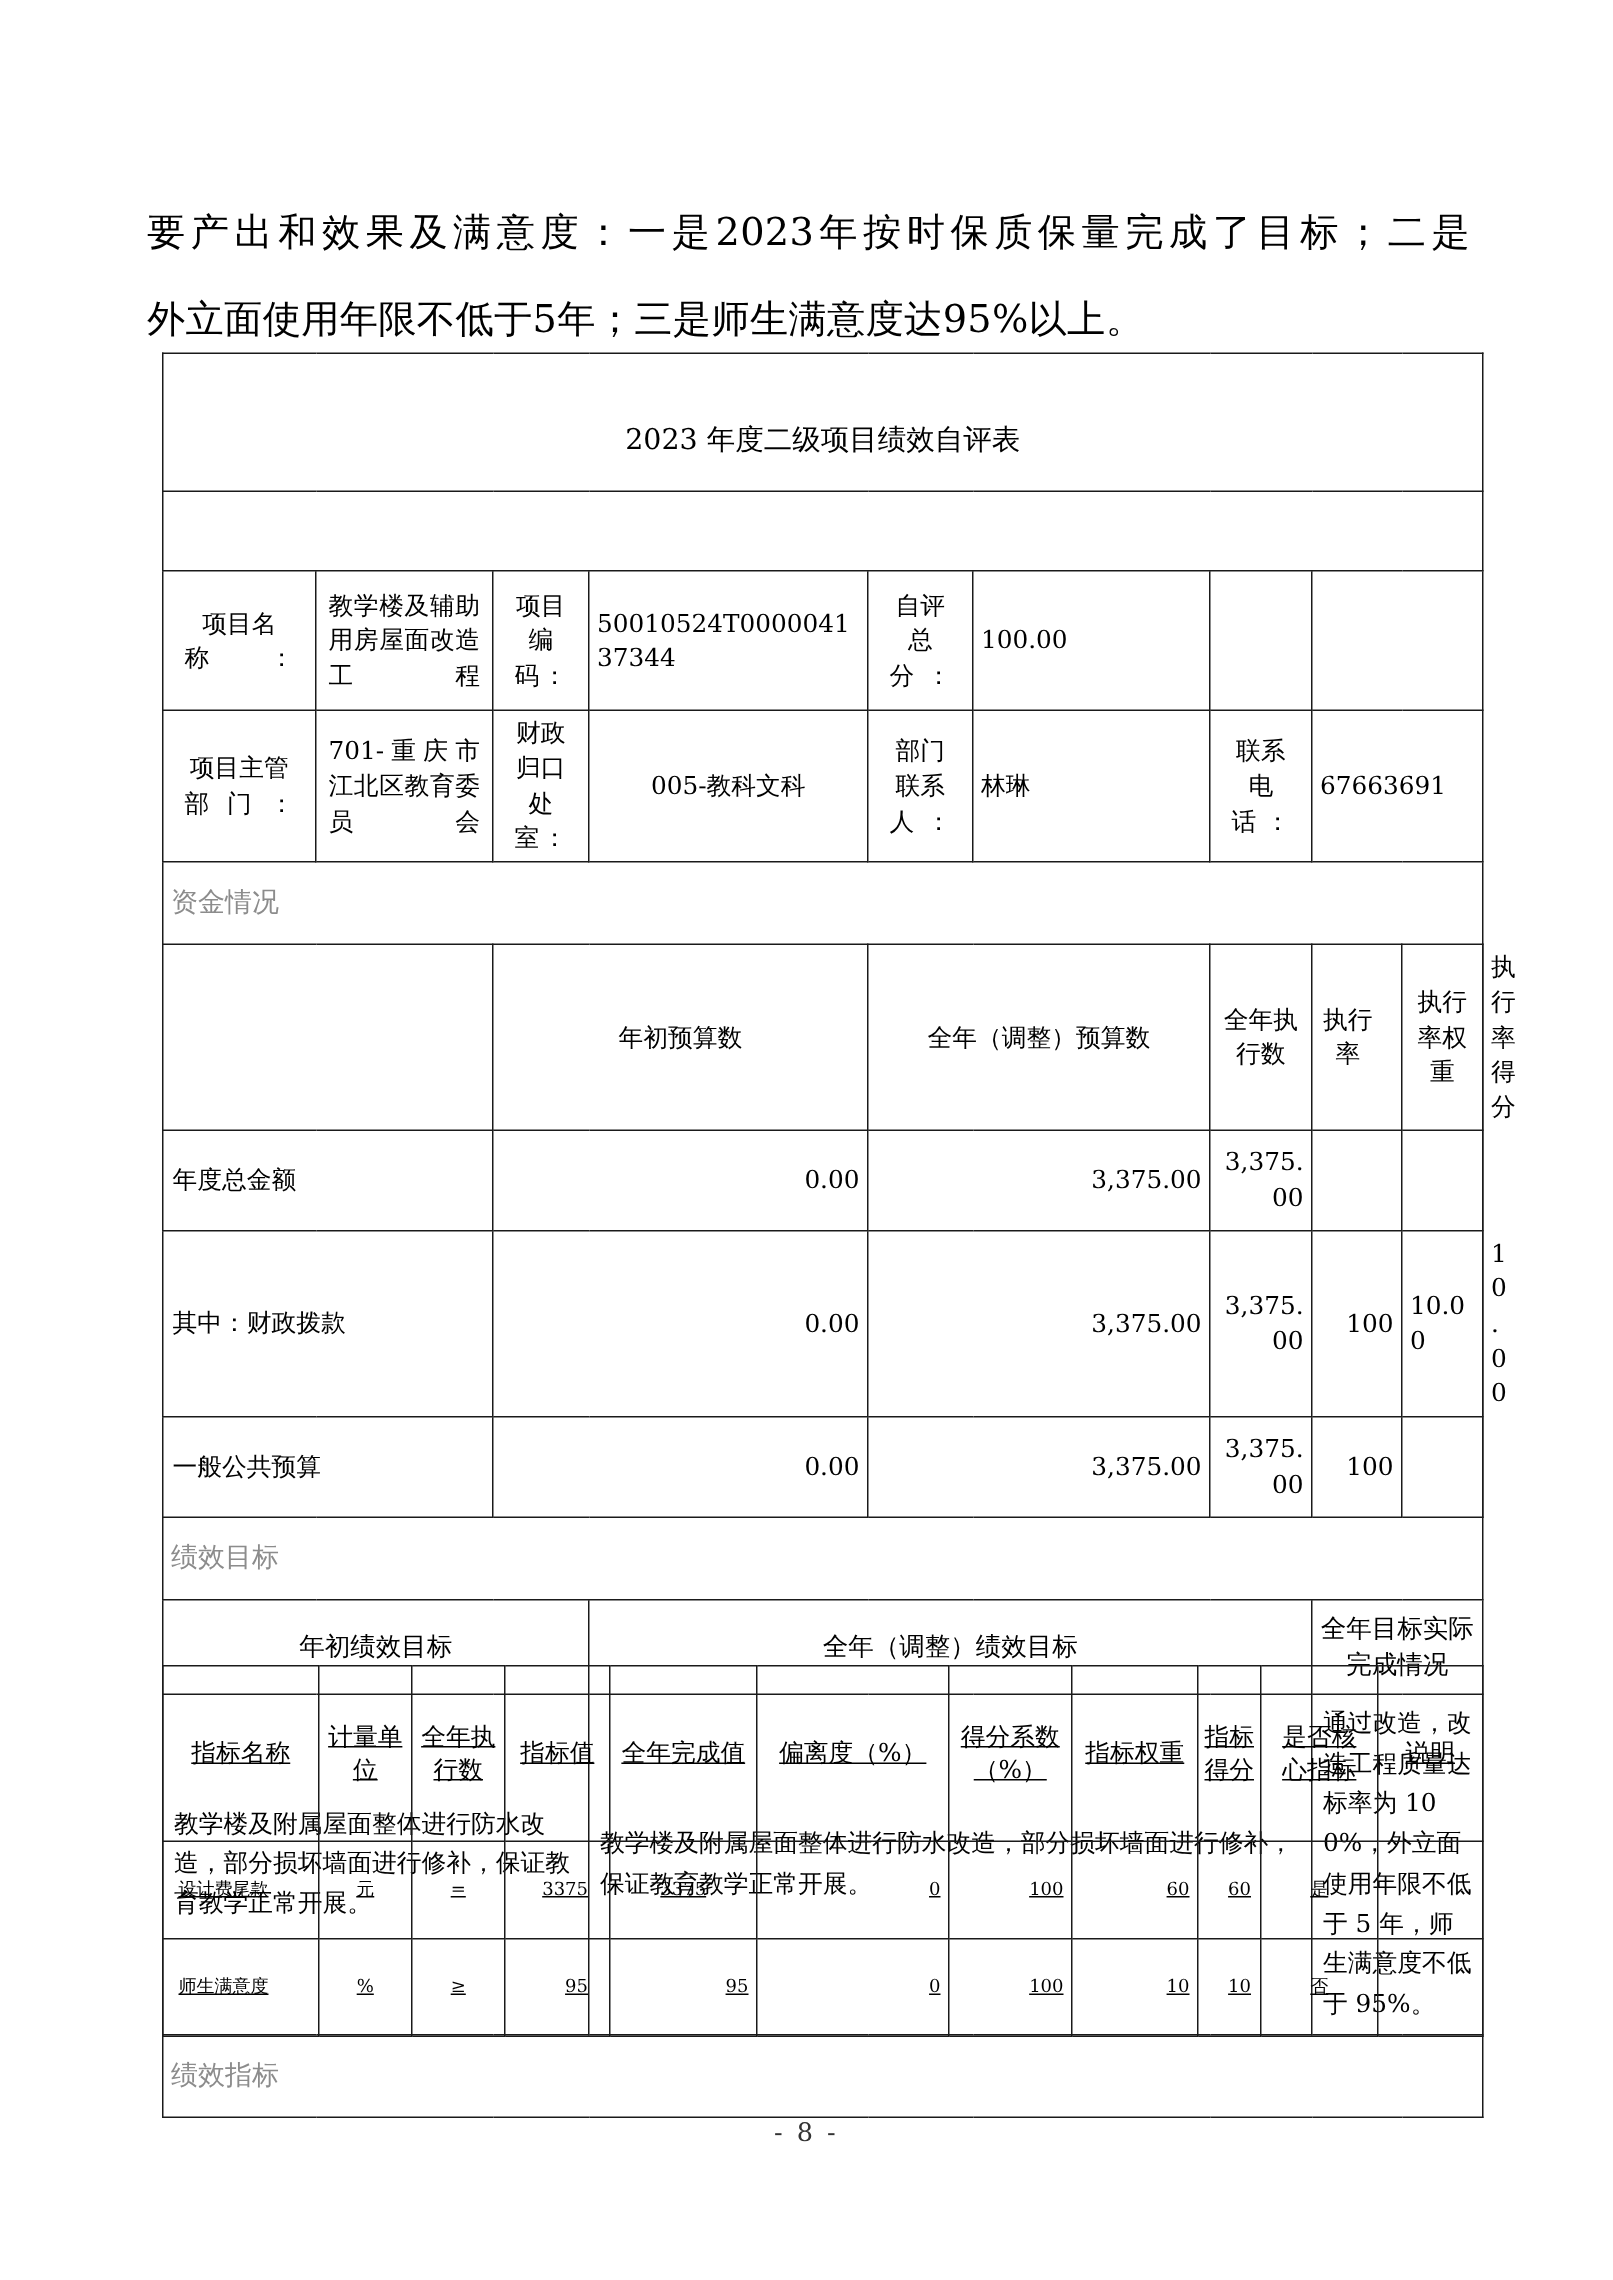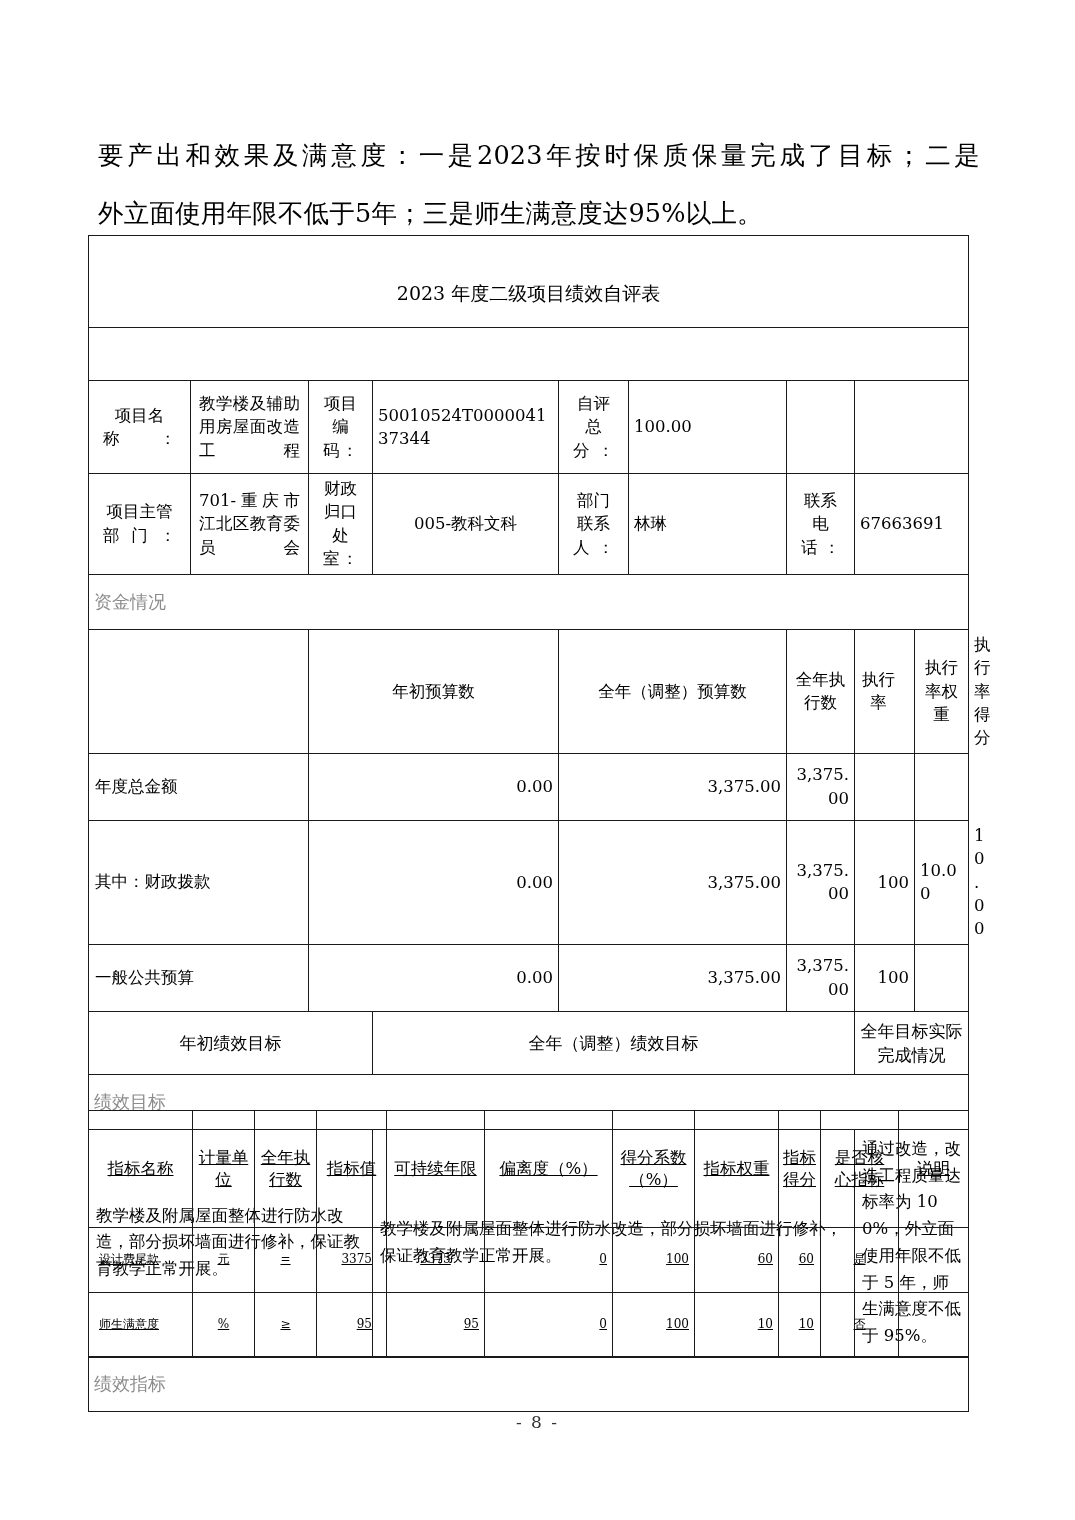--- a/index.html
+++ b/index.html
@@ -42,21 +42,21 @@
   }
   .intro .ln.j {
     text-align: justify;
     text-align-last: justify;
     white-space: normal;
   }
 
   
   table.sheet {
     position: absolute;
-    left: 88px;
+    left: 108px;
     top: 235px;
     width: 880px;
     border-collapse: collapse;
     table-layout: fixed;
     font-size: 16.5px;
     line-height: 1.42;
   }
   table.sheet td {
     border: 1px solid #1a1a1a;
     padding: 3px 5px;
@@ -241,27 +241,27 @@
         <td class="rowlabel" colspan="2" style="height:60px">一般公共预算</td>
         <td class="rgt" colspan="2">0.00</td>
         <td class="rgt" colspan="2">3,375.00</td>
         <td class="rgt">3,375.00</td>
         <td class="rgt">100</td>
         <td class="lft"></td>
         <td class="rgt"></td>
       </tr>
 
       <tr>
+        <td class="section-cell" colspan="9">绩效目标</td>
+      </tr>
+
+      <tr>
         <td class="goal-head" colspan="3">年初绩效目标</td>
         <td class="goal-head" colspan="4">全年（调整）绩效目标</td>
         <td class="goal-head" colspan="2">全年目标实际完成情况</td>
-      </tr>
-
-      <tr>
-        <td class="section-cell" colspan="9">绩效目标</td>
       </tr>
 
       <tr>
         <td class="goal-body" colspan="3">教学楼及附属屋面整体进行防水改造，部分损坏墙面进行修补，保证教育教学正常开展。</td>
         <td class="goal-body" colspan="4">教学楼及附属屋面整体进行防水改造，部分损坏墙面进行修补，保证教育教学正常开展。</td>
         <td class="goal-body" colspan="2">通过改造，改造工程质量达标率为 100%，外立面使用年限不低于 5 年，师生满意度不低于 95%。</td>
       </tr>
 
       <tr>
         <td class="section-cell" colspan="9">绩效指标</td>
@@ -282,21 +282,21 @@
       <col style="width:42px">
       <col style="width:78px">
       <col style="width:70px">
     </colgroup>
     <tbody>
       <tr>
         <td class="ind-head">指标名称</td>
         <td class="ind-head">计量单位</td>
         <td class="ind-head">全年执行数</td>
         <td class="ind-head">指标值</td>
-        <td class="ind-head">可持续年限</td>
+        <td class="ind-head">全年完成值</td>
         <td class="ind-head">偏离度（%）</td>
         <td class="ind-head">得分系数（%）</td>
         <td class="ind-head">指标权重</td>
         <td class="ind-head" style="padding-left:1px !important;padding-right:1px !important">指标得分</td>
         <td class="ind-head" style="padding-left:8px !important;padding-right:8px !important">是否核心指标</td>
         <td class="ind-head">说明</td>
       </tr>
 
       <tr>
         <td class="ind-cell namecell">设计费尾款</td>

